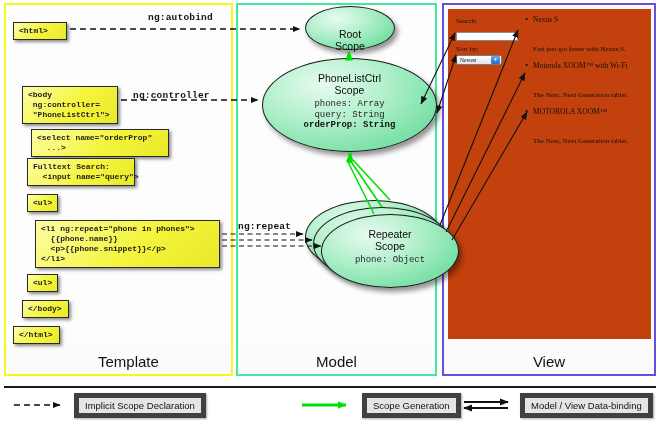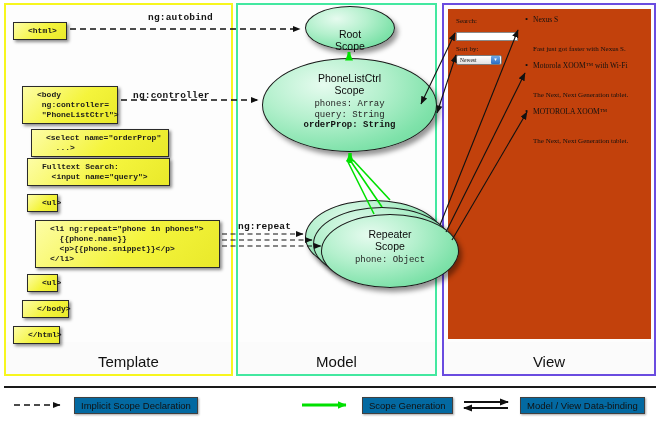--- a/index.html
+++ b/index.html
@@ -70,21 +70,21 @@
   
   .codebox {
     position: absolute;
     background: linear-gradient(135deg, #fdfda6 0%, #f4f43c 55%, #e9e92a 100%);
     border: 1px solid #2b2b2b;
     color: #1b1b1b;
     font-family: "Liberation Mono", monospace;
     font-size: 8px;
     line-height: 10px;
     font-weight: bold;
-    padding: 3px 14px;
+    padding: 3px 5px;
     white-space: pre;
     box-shadow: 2px 2px 3px rgba(0,0,0,0.45);
     z-index: 20;
     box-sizing: border-box;
   }
   
   .wire-label {
     position: absolute;
     font-family: "Liberation Mono", monospace;
     font-size: 9.5px;
@@ -229,22 +229,22 @@
   }
   .legend-item {
     position: absolute;
     top: 396px;
     height: 18px;
     display: flex;
     align-items: center;
     z-index: 35;
   }
   .legend-box {
-    border: 1px solid #404040;
-    background: #0369a1;
+    border: 5px solid #404040;
+    background: #e5e5e5;
     font-family: "Liberation Sans", sans-serif;
     font-size: 9.5px;
     color: #111;
     padding: 2px 6px;
     box-shadow: 1px 1px 2px rgba(0,0,0,0.35);
     white-space: nowrap;
   }
   .legend-glyph {
     width: 58px;
     height: 16px;
@@ -304,21 +304,21 @@
 
   <div class="codebox" style="left:13px;  top:22px;  width:54px;">&lt;html&gt;</div>
 
   <div class="codebox" style="left:22px;  top:86px;  width:96px;">&lt;body
  ng:controller=
  "PhoneListCtrl"&gt;</div>
 
   <div class="codebox" style="left:31px;  top:129px; width:138px;">&lt;select name="orderProp"
   ...&gt;</div>
 
-  <div class="codebox" style="left:27px;  top:158px; width:143px;">Fulltext Search:
+  <div class="codebox" style="left:27px;  top:158px; width:108px;">Fulltext Search:
   &lt;input name="query"&gt;</div>
 
   <div class="codebox" style="left:27px;  top:194px; width:31px;">&lt;ul&gt;</div>
 
   <div class="codebox" style="left:35px;  top:220px; width:185px;">&lt;li ng:repeat="phone in phones"&gt;
   {{phone.name}}
   &lt;p&gt;{{phone.snippet}}&lt;/p&gt;
 &lt;/li&gt;</div>
 
   <div class="codebox" style="left:27px;  top:274px; width:31px;">&lt;ul&gt;</div>

